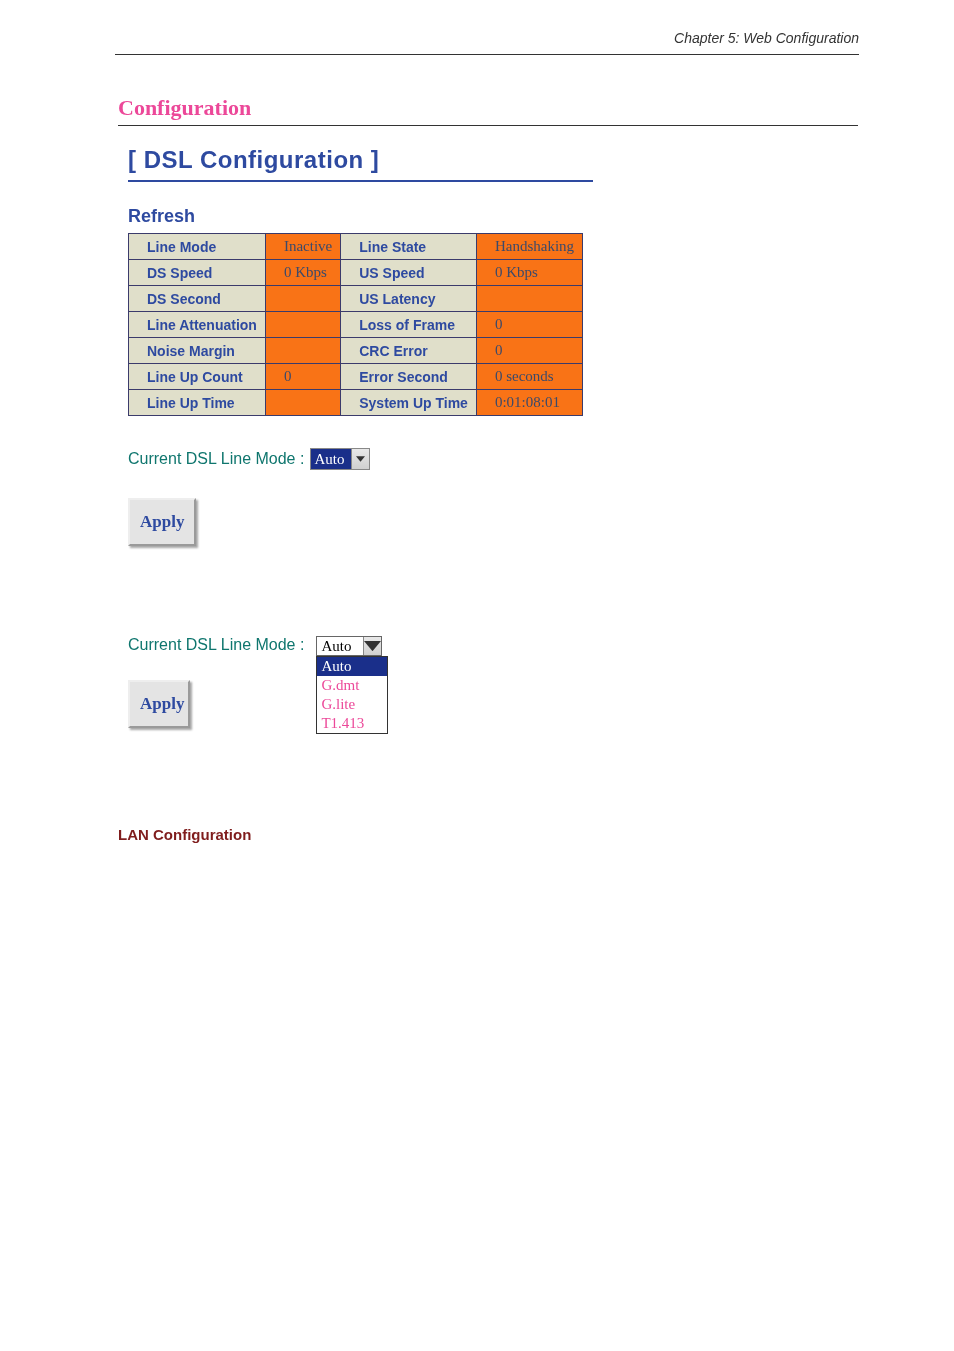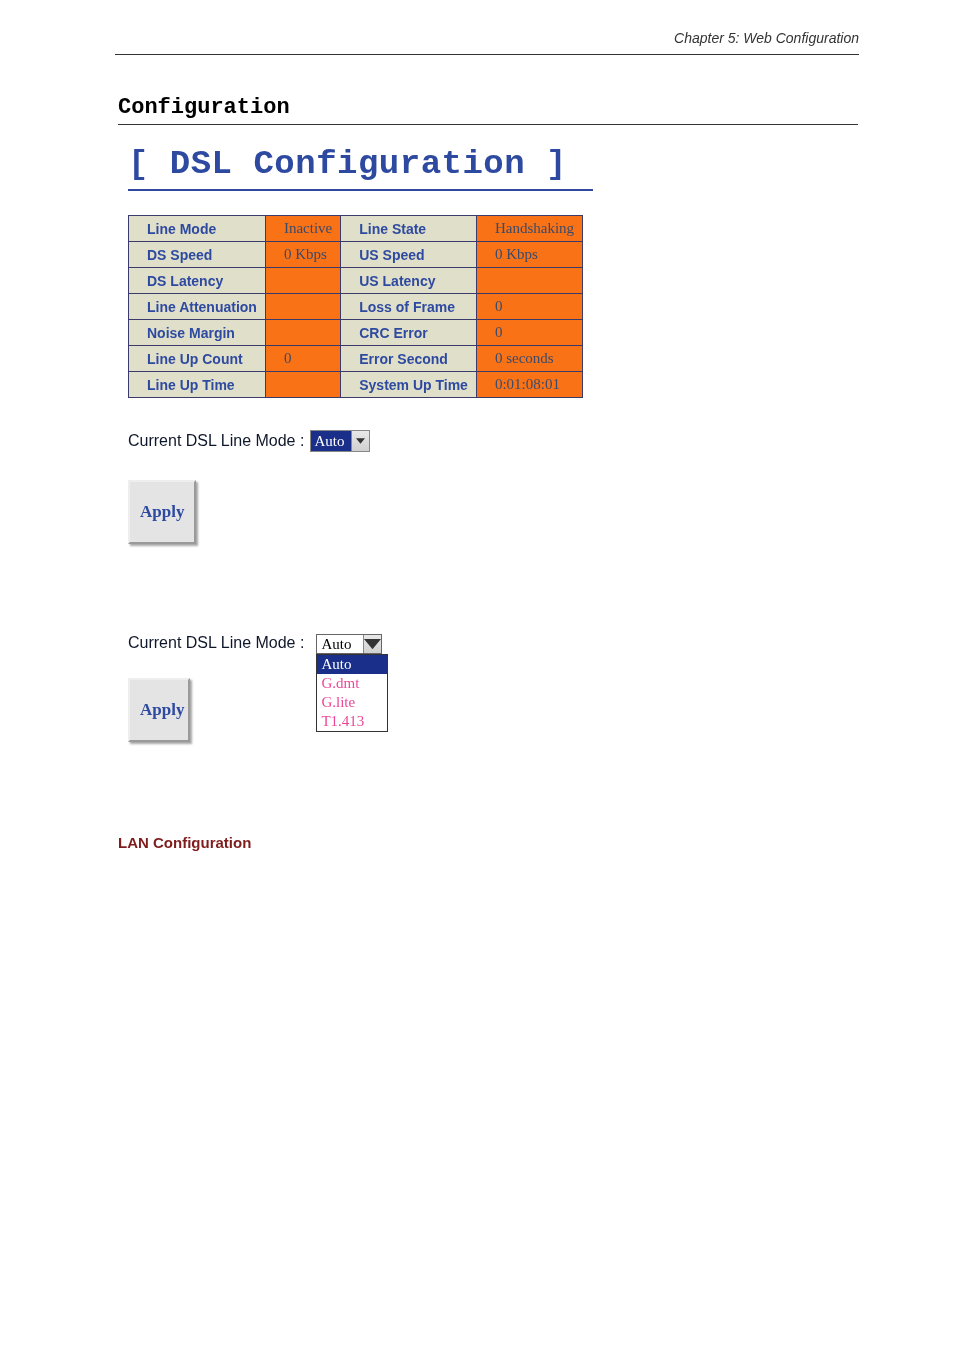--- a/index.html
+++ b/index.html
@@ -20,45 +20,45 @@
     }
     .header-rule {
       border: none;
       border-top: 1px solid #333;
       margin: 0 95px 0 115px;
     }
     .content {
       padding: 40px 0 0 118px;
     }
     .config-title {
-      font-family: Liberation Mono, monospace;
+      font-family: Liberation Serif, serif;
       font-size: 22px;
       font-weight: bold;
-      color: #000000;
+      color: #ec4899;
       margin-bottom: 4px;
     }
     .title-rule {
       border: none;
       border-top: 1.5px solid #333;
       margin: 0 95px 20px 0;
       width: 740px;
     }
     .dsl-sub {
       font-family: Verdana, Arial, sans-serif;
       font-size: 15px;
       font-weight: bold;
       color: #000;
       margin-bottom: 70px;
     }
     .panel {
       margin-left: 10px;
     }
     .panel-title {
-      font-family: Liberation Mono, monospace;
-      font-size: 34px;
+      font-family: Liberation Sans, sans-serif;
+      font-size: 24px;
       font-weight: bold;
       color: #2e4aa0;
       letter-spacing: 0.5px;
     }
     .panel-rule {
       border: none;
       border-top: 2px solid #2e4aa0;
       margin: 6px 0 24px 0;
       width: 465px;
     }
@@ -98,21 +98,21 @@
     .col3 { min-width: 128px; }
     .col4 { min-width: 86px; }
     .line-mode-row {
       margin-top: 32px;
       display: flex;
       align-items: center;
       font-family: Arial, sans-serif;
     }
     .line-mode-text {
       font-size: 16px;
-      color: #0f172a;
+      color: #0f766e;
       margin-right: 6px;
     }
     .select-wrap {
       display: inline-flex;
       align-items: stretch;
       border: 1px solid #888;
       height: 22px;
       background: #fff;
       position: relative;
     }
@@ -141,21 +141,21 @@
     .apply-btn {
       display: inline-block;
       margin-top: 28px;
       font-family: "Times New Roman", Times, serif;
       font-size: 17px;
       color: #2e4aa0;
       font-weight: bold;
       background: #e4e4e4;
       border: 2px outset #eee;
       box-shadow: 2px 2px 2px rgba(0,0,0,0.35);
-      padding: 20px 10px;
+      padding: 12px 10px;
       cursor: pointer;
     }
     .dropdown-block {
       margin-top: 90px;
       display: flex;
       align-items: flex-start;
     }
     .dropdown-panel {
       margin-left: 6px;
     }
@@ -219,37 +219,38 @@
 
 <div class="content">
   <div class="config-title">Configuration</div>
   <hr class="title-rule">
 
 
   <div class="panel">
     <div class="panel-title">[ DSL Configuration ]</div>
     <hr class="panel-rule">
 
+    <div class="refresh">Refresh</div>
 
     <table class="dsl-table">
       <tbody>
           <tr>
         <td class="lbl col1">Line Mode</td>
         <td class="val col2">Inactive</td>
         <td class="lbl col3">Line State</td>
         <td class="val col4">Handshaking</td>
       </tr>
       <tr>
         <td class="lbl col1">DS Speed</td>
         <td class="val col2">0 Kbps</td>
         <td class="lbl col3">US Speed</td>
         <td class="val col4">0 Kbps</td>
       </tr>
       <tr>
-        <td class="lbl col1">DS Latency</td>
+        <td class="lbl col1">DS Second</td>
         <td class="val col2"></td>
         <td class="lbl col3">US Latency</td>
         <td class="val col4"></td>
       </tr>
       <tr>
         <td class="lbl col1">Line Attenuation</td>
         <td class="val col2"></td>
         <td class="lbl col3">Loss of Frame</td>
         <td class="val col4">0</td>
       </tr>

